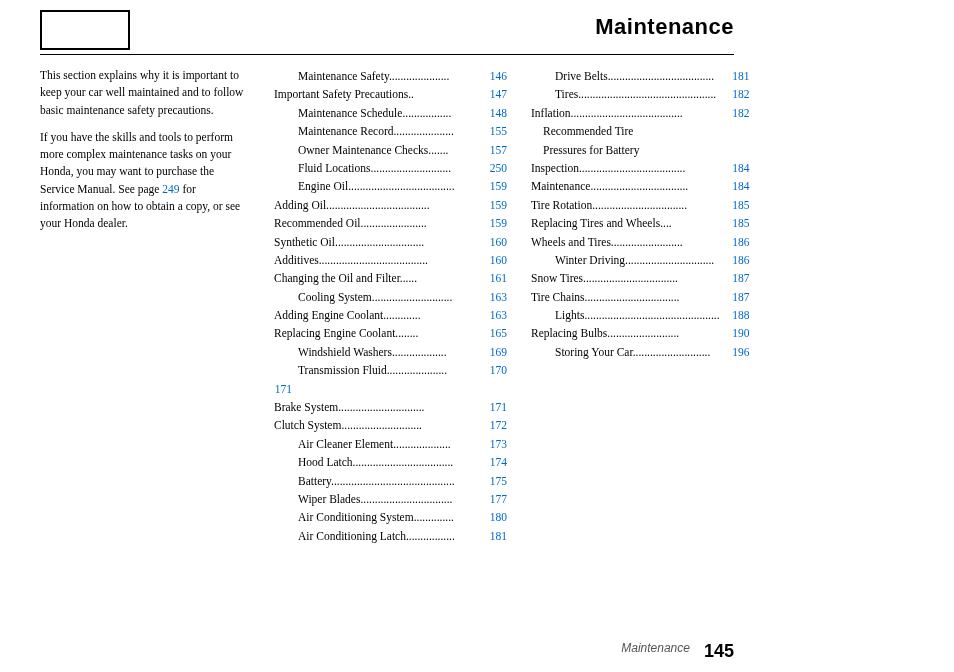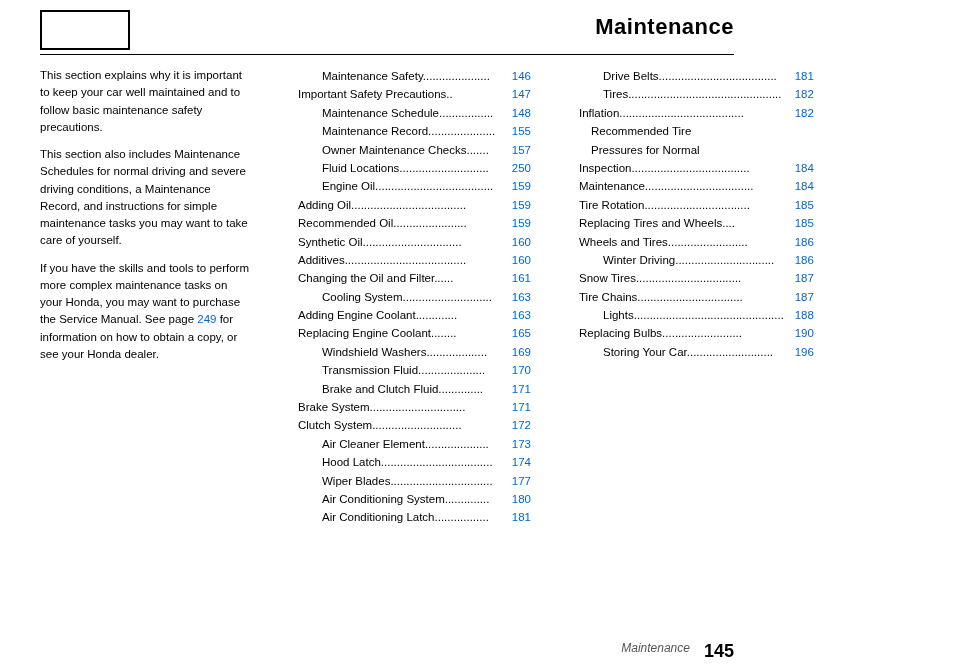--- a/index.html
+++ b/index.html
@@ -39,21 +39,22 @@
     }
     .divider-top {
       border: none;
       border-top: 1.5px solid #000;
       margin: 0 40px 12px 40px;
     }
     
     .content-area {
       display: flex;
       padding: 0 40px;
-      gap: 36px;
+      gap: 12px;
+      font-family: Liberation Serif, serif;
     }
     
     .left-col {
       width: 210px;
       flex-shrink: 0;
       font-size: 11.5px;
       line-height: 1.5;
     }
     .left-col p {
       margin-bottom: 10px;
@@ -127,21 +128,20 @@
   <div class="top-bar">
     <div class="logo-box"></div>
     <div class="page-title-header">Maintenance</div>
   </div>
   <hr class="divider-top">
 
   <div class="content-area">
 
     <div class="left-col">
       <p>This section explains why it is important to keep your car well maintained and to follow basic maintenance safety precautions.</p>
-      <p>This section also includes Maintenance Schedules for normal driving and severe driving conditions, a Maintenance Record, and instructions for simple maintenance tasks you may want to take care of yourself.</p>
       <p>
         <span>If you have the skills and tools to perform more complex maintenance tasks on your Honda, you may want to purchase the Service Manual. See page </span><a class="link-text" href="#">249</a><span> for information on how to obtain a copy, or see your Honda dealer.</span>
       </p>
     </div>
 
     <div class="mid-col">
     <div class="toc-entry">
           <span class="toc-label">Maintenance Safety.....................</span>
           <span class="toc-num">146</span>
         </div>
@@ -203,38 +203,41 @@
         </div>
         <div class="toc-entry">
           <span class="toc-label">Windshield Washers...................</span>
           <span class="toc-num">169</span>
         </div>
         <div class="toc-entry">
           <span class="toc-label">Transmission Fluid.....................</span>
           <span class="toc-num">170</span>
         </div>
         <div class="toc-entry">
-          <span class="toc-label">Brake and Clutch Fluid..............</span>
           <span class="toc-num">171</span>
         </div>
         <div class="toc-entry indented1">
           <span class="toc-label">Brake System..............................</span>
           <span class="toc-num">171</span>
         </div>
         <div class="toc-entry indented1">
           <span class="toc-label">Clutch System............................</span>
           <span class="toc-num">172</span>
         </div>
         <div class="toc-entry">
           <span class="toc-label">Air Cleaner Element....................</span>
           <span class="toc-num">173</span>
         </div>
         <div class="toc-entry">
           <span class="toc-label">Hood Latch...................................</span>
           <span class="toc-num">174</span>
+        </div>
+        <div class="toc-entry">
+          <span class="toc-label">Battery...........................................</span>
+          <span class="toc-num">175</span>
         </div>
         <div class="toc-entry">
           <span class="toc-label">Wiper Blades................................</span>
           <span class="toc-num">177</span>
         </div>
         <div class="toc-entry">
           <span class="toc-label">Air Conditioning System..............</span>
           <span class="toc-num">180</span>
         </div>
         <div class="toc-entry">
@@ -254,21 +257,21 @@
         </div>
         <div class="toc-entry indented1">
           <span class="toc-label">Inflation.......................................</span>
           <span class="toc-num">182</span>
         </div>
         <div class="toc-entry indented2">
           <span class="toc-label">Recommended Tire</span>
           <span class="toc-num"></span>
         </div>
         <div class="toc-entry indented2">
-          <span class="toc-label">Pressures for Normal</span>
+          <span class="toc-label">Pressures for Battery</span>
           <span class="toc-num"></span>
         </div>
         <div class="toc-entry indented1">
           <span class="toc-label">Inspection.....................................</span>
           <span class="toc-num">184</span>
         </div>
         <div class="toc-entry indented1">
           <span class="toc-label">Maintenance..................................</span>
           <span class="toc-num">184</span>
         </div>

